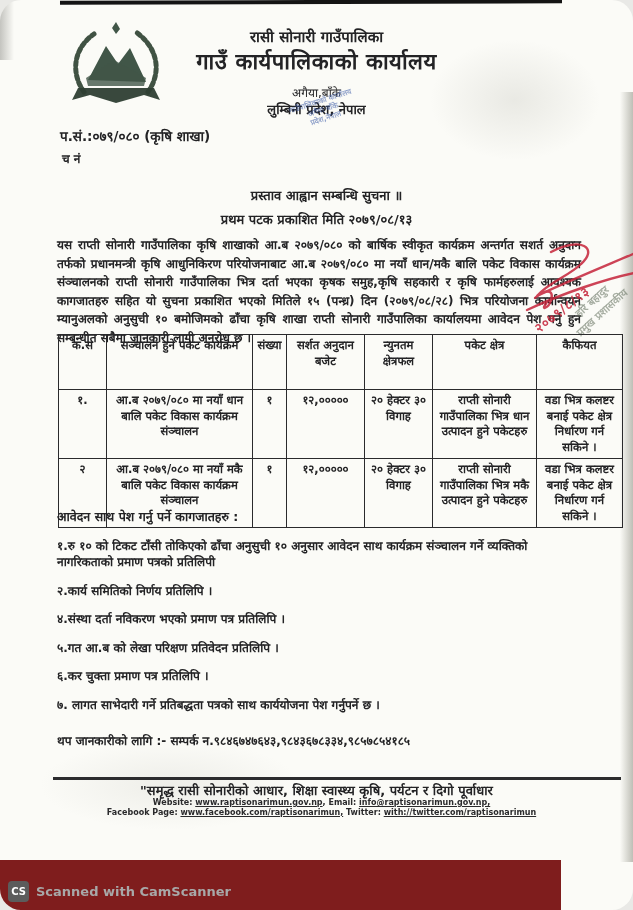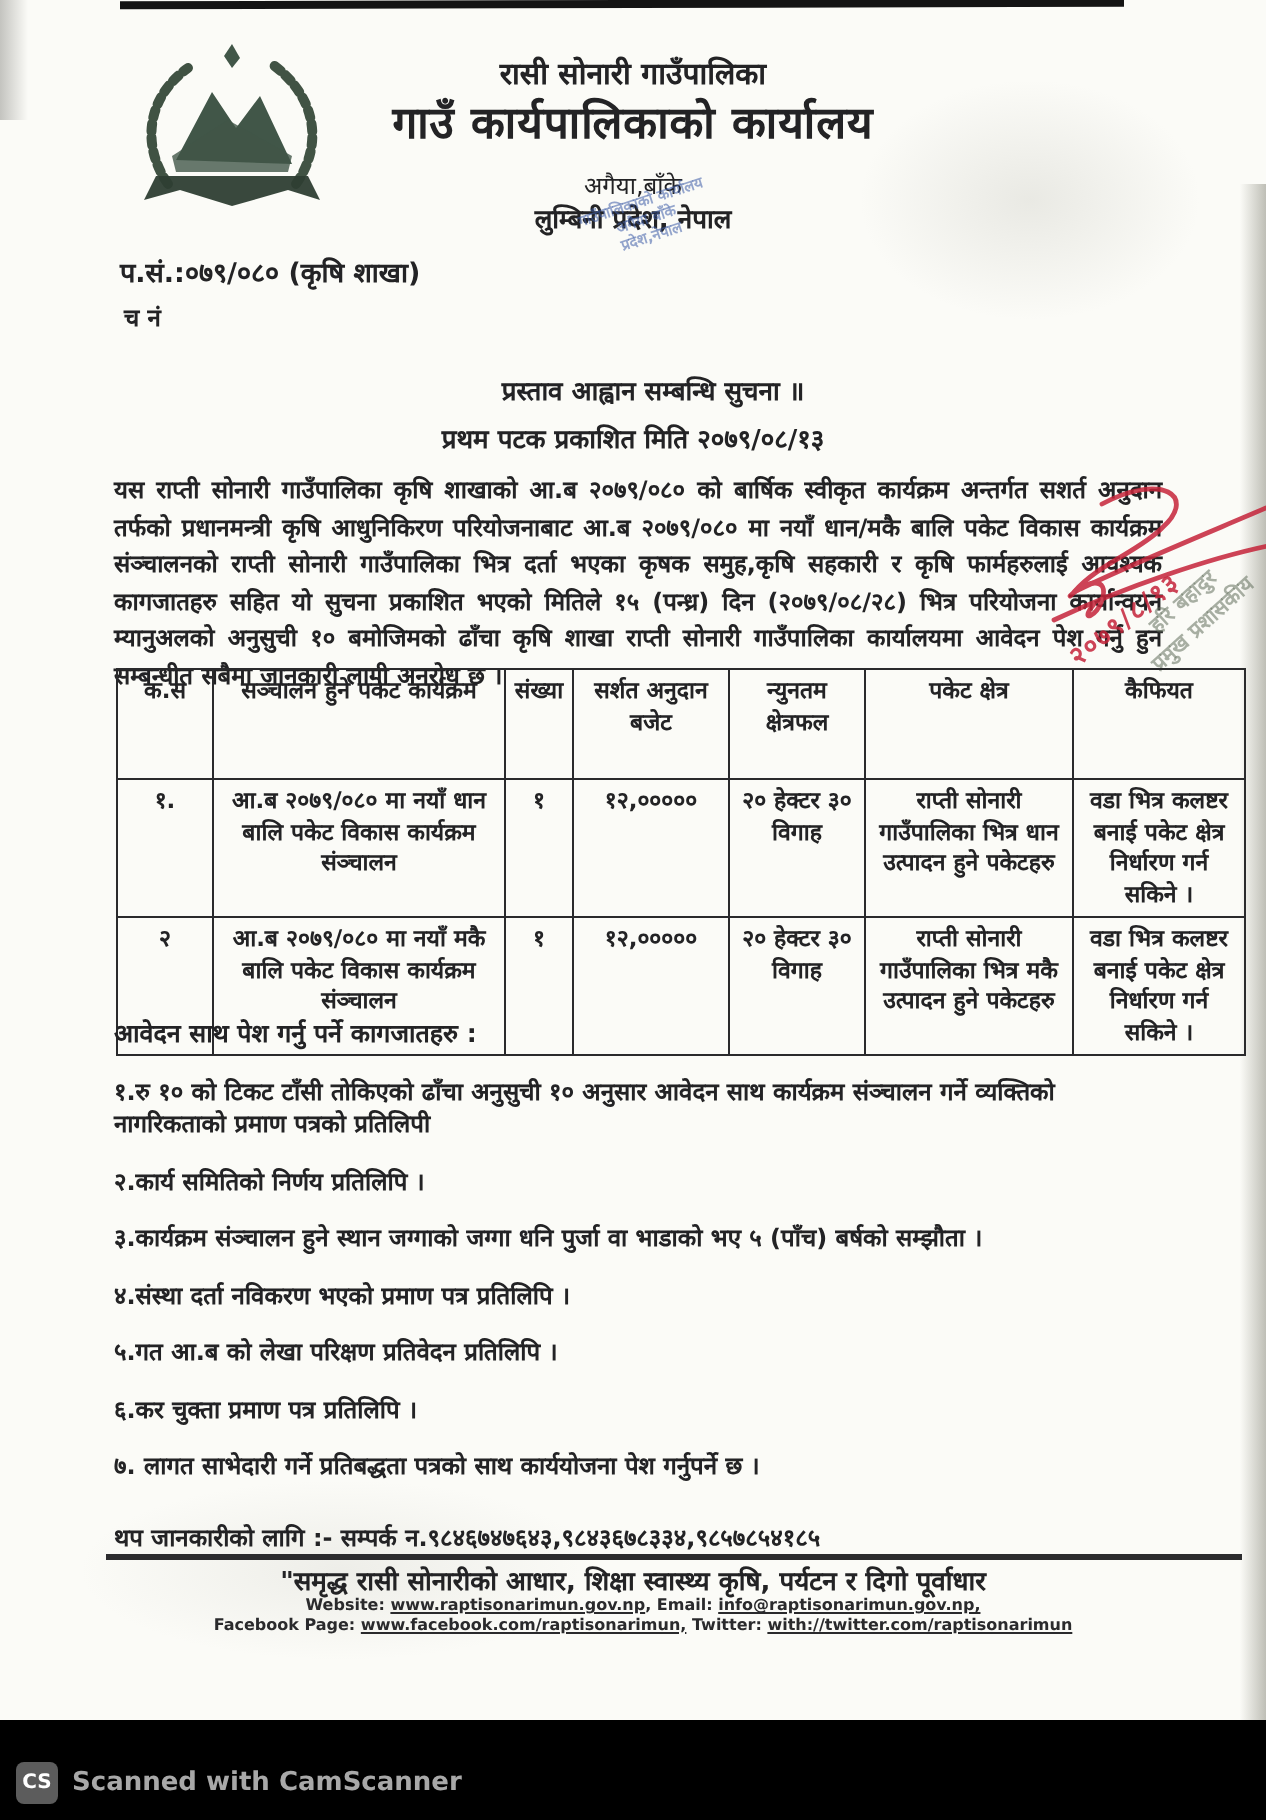--- a/index.html
+++ b/index.html
@@ -1,27 +1,27 @@
 <!DOCTYPE html>
 <html><head>
 <meta charset="utf-8">
 <style>
   html,body{margin:0;padding:0;background:#e9e9e6;}
   #page{position:relative;width:633px;height:910px;background:#fbfbf7;overflow:hidden;
-        font-family:"DejaVu Sans",sans-serif;color:#232325;}
+        font-family:"DejaVu Sans",sans-serif;color:#232325;border-radius:21px;}
   .abs{position:absolute;}
   .ctr{left:0;right:0;text-align:center;}
   
   .topbar{left:60px;top:0;width:502px;height:4px;background:#141414;transform:rotate(-.15deg);}
   .right-shadow{right:0;top:92px;width:13px;height:770px;
      background:linear-gradient(90deg,rgba(190,190,182,0),rgba(170,170,160,.75));}
   .corner-shade{left:0;top:0;width:14px;height:60px;background:linear-gradient(90deg,rgba(150,150,145,.55),rgba(150,150,145,0));}
   .mottle1{left:430px;top:40px;width:170px;height:120px;background:radial-gradient(closest-side,rgba(180,180,170,.25),rgba(180,180,170,0));}
   .mottle2{left:40px;top:740px;width:260px;height:90px;background:radial-gradient(closest-side,rgba(185,185,175,.2),rgba(185,185,175,0));}
-  .bottombar{left:0;top:860px;width:633px;height:50px;background:#000000;}
+  .bottombar{left:0;top:860px;width:561px;height:50px;background:#7f1d1d;}
   
   .h1{top:26px;font-size:15px;font-weight:bold;}
   .h2{top:45px;font-size:22px;font-weight:bold;letter-spacing:.5px;}
   .h3{top:84px;font-size:12px;font-weight:400;}
   .h4{top:100px;font-size:13px;font-weight:600;}
   .round-stamp{left:248px;top:96px;width:150px;transform:rotate(-18deg);
      color:rgba(62,92,168,.55);font-size:7.5px;line-height:9px;text-align:center;font-weight:600;}
   .refno{left:60px;top:127px;font-size:13.5px;font-weight:bold;}
   .chalani{left:62px;top:150px;font-size:12px;font-weight:600;}
   .subj1{top:186px;font-size:13px;font-weight:bold;padding-left:20px;}
@@ -155,21 +155,20 @@
       <td>राप्ती सोनारी गाउँपालिका भित्र मकै उत्पादन हुने पकेटहरु</td>
       <td>वडा भित्र कलष्टर बनाई पकेट क्षेत्र निर्धारण गर्न सकिने ।</td>
     </tr>
   </tbody>
     </table>
 
   <div class="abs docs">
     <div class="hd">आवेदन साथ पेश गर्नु पर्ने कागजातहरु :</div>
     <div class="it">१.रु १० को टिकट टाँसी तोकिएको ढाँचा अनुसुची १० अनुसार आवेदन साथ कार्यक्रम संञ्चालन गर्ने व्यक्तिको नागरिकताको प्रमाण पत्रको प्रतिलिपी</div>
     <div class="it">२.कार्य समितिको निर्णय प्रतिलिपि ।</div>
-    <div class="it">३.कार्यक्रम संञ्चालन हुने स्थान जग्गाको जग्गा धनि पुर्जा वा भाडाको भए ५ (पाँच) बर्षको सम्झौता ।</div>
     <div class="it">४.संस्था दर्ता नविकरण भएको प्रमाण पत्र प्रतिलिपि ।</div>
     <div class="it">५.गत आ.ब को लेखा परिक्षण प्रतिवेदन प्रतिलिपि ।</div>
     <div class="it">६.कर चुक्ता प्रमाण पत्र प्रतिलिपि ।</div>
     <div class="it">७. लागत साभेदारी गर्ने प्रतिबद्धता पत्रको साथ कार्ययोजना पेश गर्नुपर्ने छ ।</div>
     <div class="contact">थप जानकारीको लागि :- सम्पर्क न.९८४६७४७६४३,९८४३६७८३३४,९८५७८५४१८५</div>
   </div>
 
   <div class="abs foot-line"></div>
   <div class="abs ctr slogan">"समृद्ध रासी सोनारीको आधार, शिक्षा स्वास्थ्य कृषि, पर्यटन र दिगो पूर्वाधार</div>
   <div class="abs ctr weblines">

